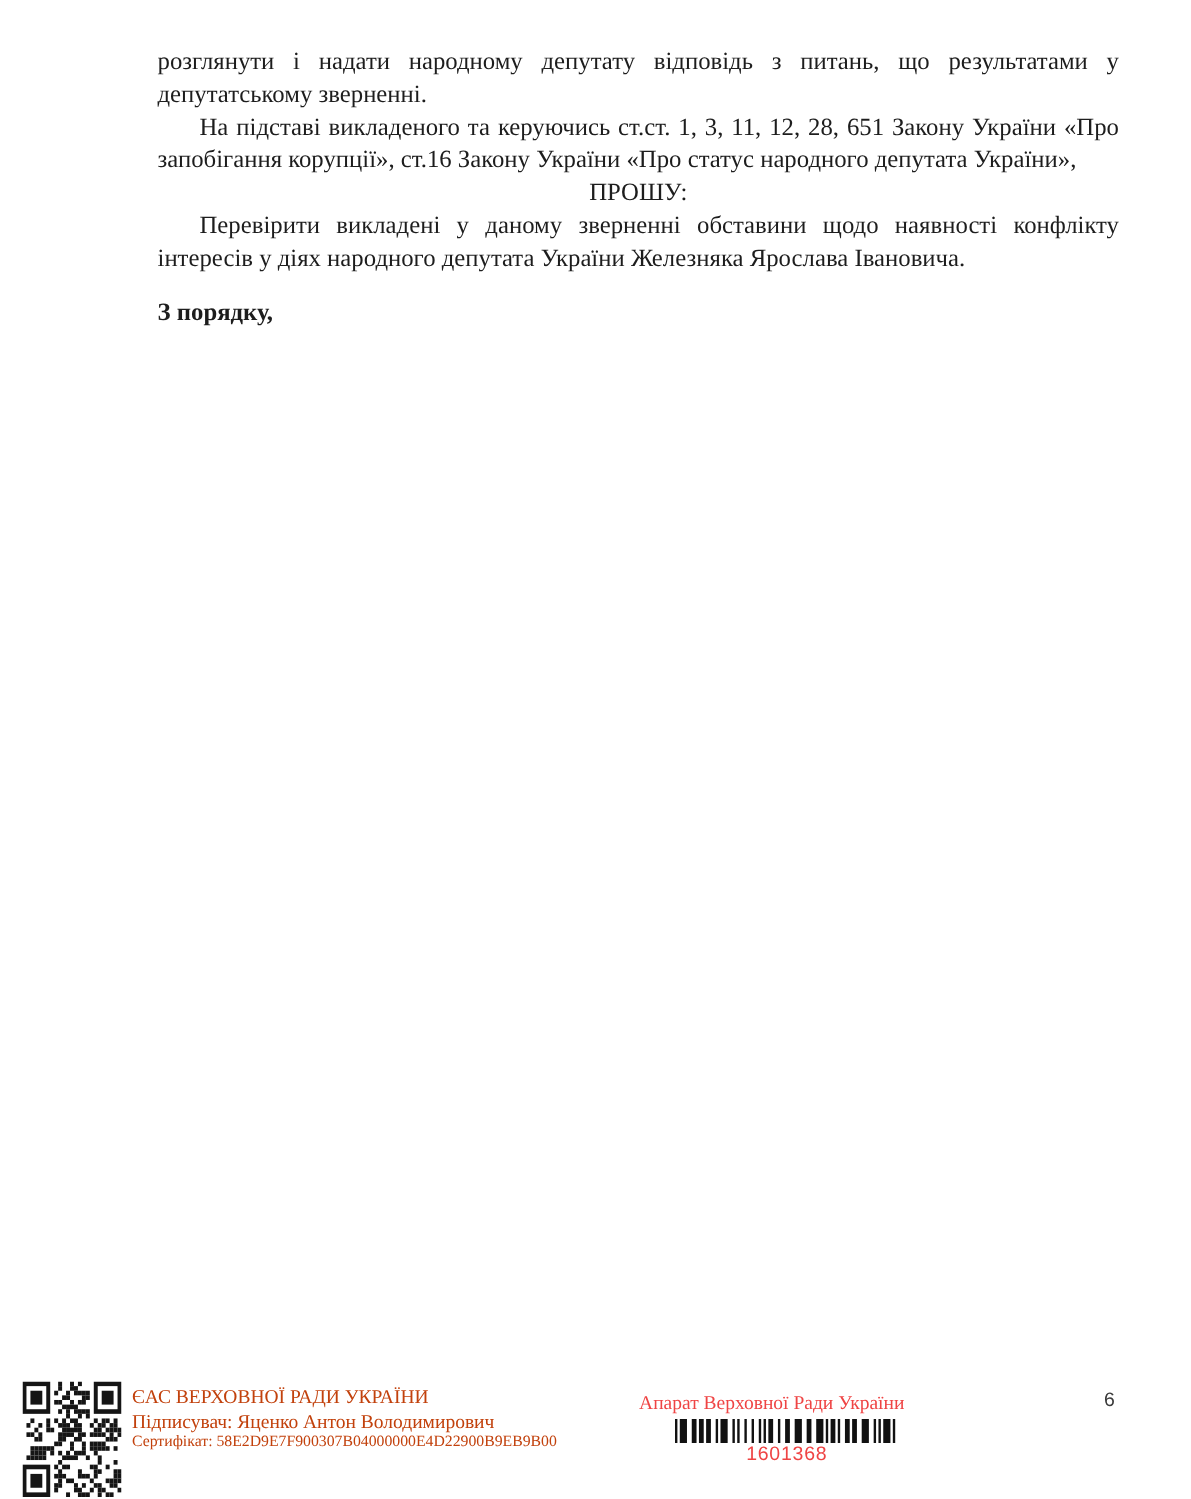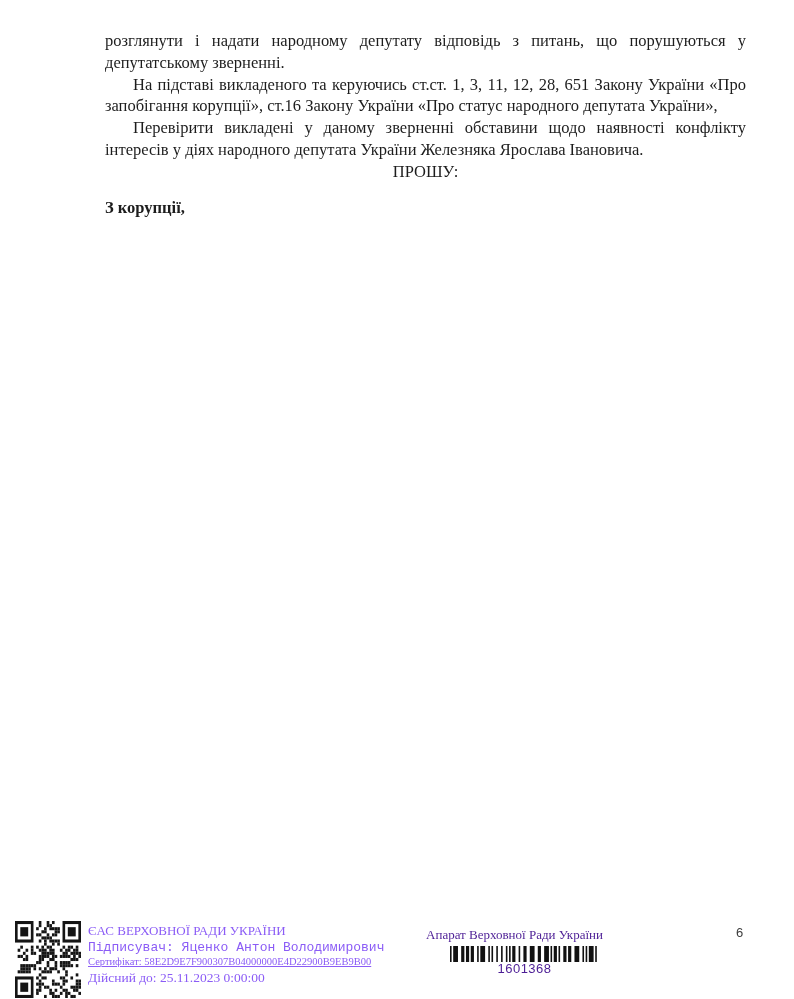--- a/index.html
+++ b/index.html
@@ -13,55 +13,55 @@
   }
   .para{margin:0;text-indent:28px;white-space:pre-wrap;}
   .para.no-indent{text-indent:0;}
   .para.center{text-align:center;text-indent:0;}
   .signature{margin-top:14px;font-weight:bold;}
   .sig-row{display:flex;justify-content:space-between;}
 
   .qr{position:absolute;left:15px;top:921px;width:66px;height:77px;}
   .qr svg{display:block;width:66px;height:77px;}
 
-  .esign{position:absolute;left:88px;top:922px;color:#8b5cf6;white-space:nowrap;}
+  .esign{position:absolute;left:88px;top:922px;color:#c2410c;white-space:nowrap;}
   .es-1{font-size:13px;line-height:18px;}
-  .es-2{font-size:13px;line-height:15px;font-family:Liberation Mono, monospace;}
-  .es-3{font-size:10.5px;line-height:14px;text-decoration:underline;}
+  .es-2{font-size:13px;line-height:15px;}
+  .es-3{font-size:10.5px;line-height:14px;}
   .es-4{font-size:13.5px;line-height:17px;}
 
   .reg{
     position:absolute;left:392px;top:927px;width:245px;text-align:center;
-    color:#4c1d95;font-size:13px;line-height:16.5px;
+    color:#ef4444;font-size:13px;line-height:16.5px;
   }
   .barcode{width:150px;height:16px;margin:2px auto 0;transform:translateX(10px);}
   .barcode svg{display:block;width:150px;height:16px;}
   .bc-num{
     font-family:"Liberation Sans","DejaVu Sans",sans-serif;
     font-size:13px;line-height:14px;transform:translateX(10px);letter-spacing:.5px;
   }
   .pagenum{
     position:absolute;left:736px;top:925px;
     font-family:"Liberation Sans","DejaVu Sans",sans-serif;
     font-size:13px;color:#3c3c3c;
   }
 </style>
 </head>
 <body>
 
 <div class="page">
 
   <div class="doc-body">
-    <p class="para no-indent">розглянути і надати народному депутату відповідь з питань, що порушуються у депутатському зверненні.</p>
+    <p class="para no-indent">розглянути і надати народному депутату відповідь з питань, що результатами у депутатському зверненні.</p>
     <p class="para">На підставі викладеного та керуючись ст.ст. 1, 3, 11, 12, 28, 651 Закону України «Про запобігання корупції», ст.16 Закону України «Про статус народного депутата України»,</p>
+    <p class="para center">ПРОШУ:</p>
     <p class="para">Перевірити викладені у даному зверненні обставини щодо наявності конфлікту інтересів у діях народного депутата України Железняка Ярослава Івановича.</p>
-    <p class="para center">ПРОШУ:</p>
 
     <div class="signature">
-      <div>З корупції,</div>
+      <div>З порядку,</div>
     </div>
   </div>
 
   <div class="qr">
     <svg viewBox="0 0 25 25" preserveAspectRatio="none" fill="#151515" xmlns="http://www.w3.org/2000/svg">
         <rect x="9" y="0" width="1" height="1"></rect>
         <rect x="12" y="0" width="1" height="1"></rect>
         <rect x="14" y="0" width="1" height="1"></rect>
         <rect x="9" y="1" width="1" height="1"></rect>
         <rect x="12" y="1" width="1" height="1"></rect>
@@ -262,21 +262,20 @@
         <rect x="0" y="18" width="7" height="7"></rect>
         <rect x="1" y="19" width="5" height="5" fill="#fff"></rect>
         <rect x="2" y="20" width="3" height="3"></rect>
       </svg>
   </div>
 
   <div class="esign">
     <div class="es-1">ЄАС ВЕРХОВНОЇ РАДИ УКРАЇНИ</div>
     <div class="es-2">Підписувач: Яценко Антон Володимирович</div>
     <div class="es-3">Сертифікат: 58E2D9E7F900307B04000000E4D22900B9EB9B00</div>
-    <div class="es-4">Дійсний до: 25.11.2023 0:00:00</div>
   </div>
 
   <div class="reg">
     <div>Апарат Верховної Ради України</div>
     <div class="barcode">
       <svg viewBox="0 0 94 16" preserveAspectRatio="none" fill="#111" xmlns="http://www.w3.org/2000/svg">
           <rect x="0" y="0" width="1" height="16"></rect>
           <rect x="2" y="0" width="3" height="16"></rect>
           <rect x="7" y="0" width="2" height="16"></rect>
           <rect x="10" y="0" width="2" height="16"></rect>

